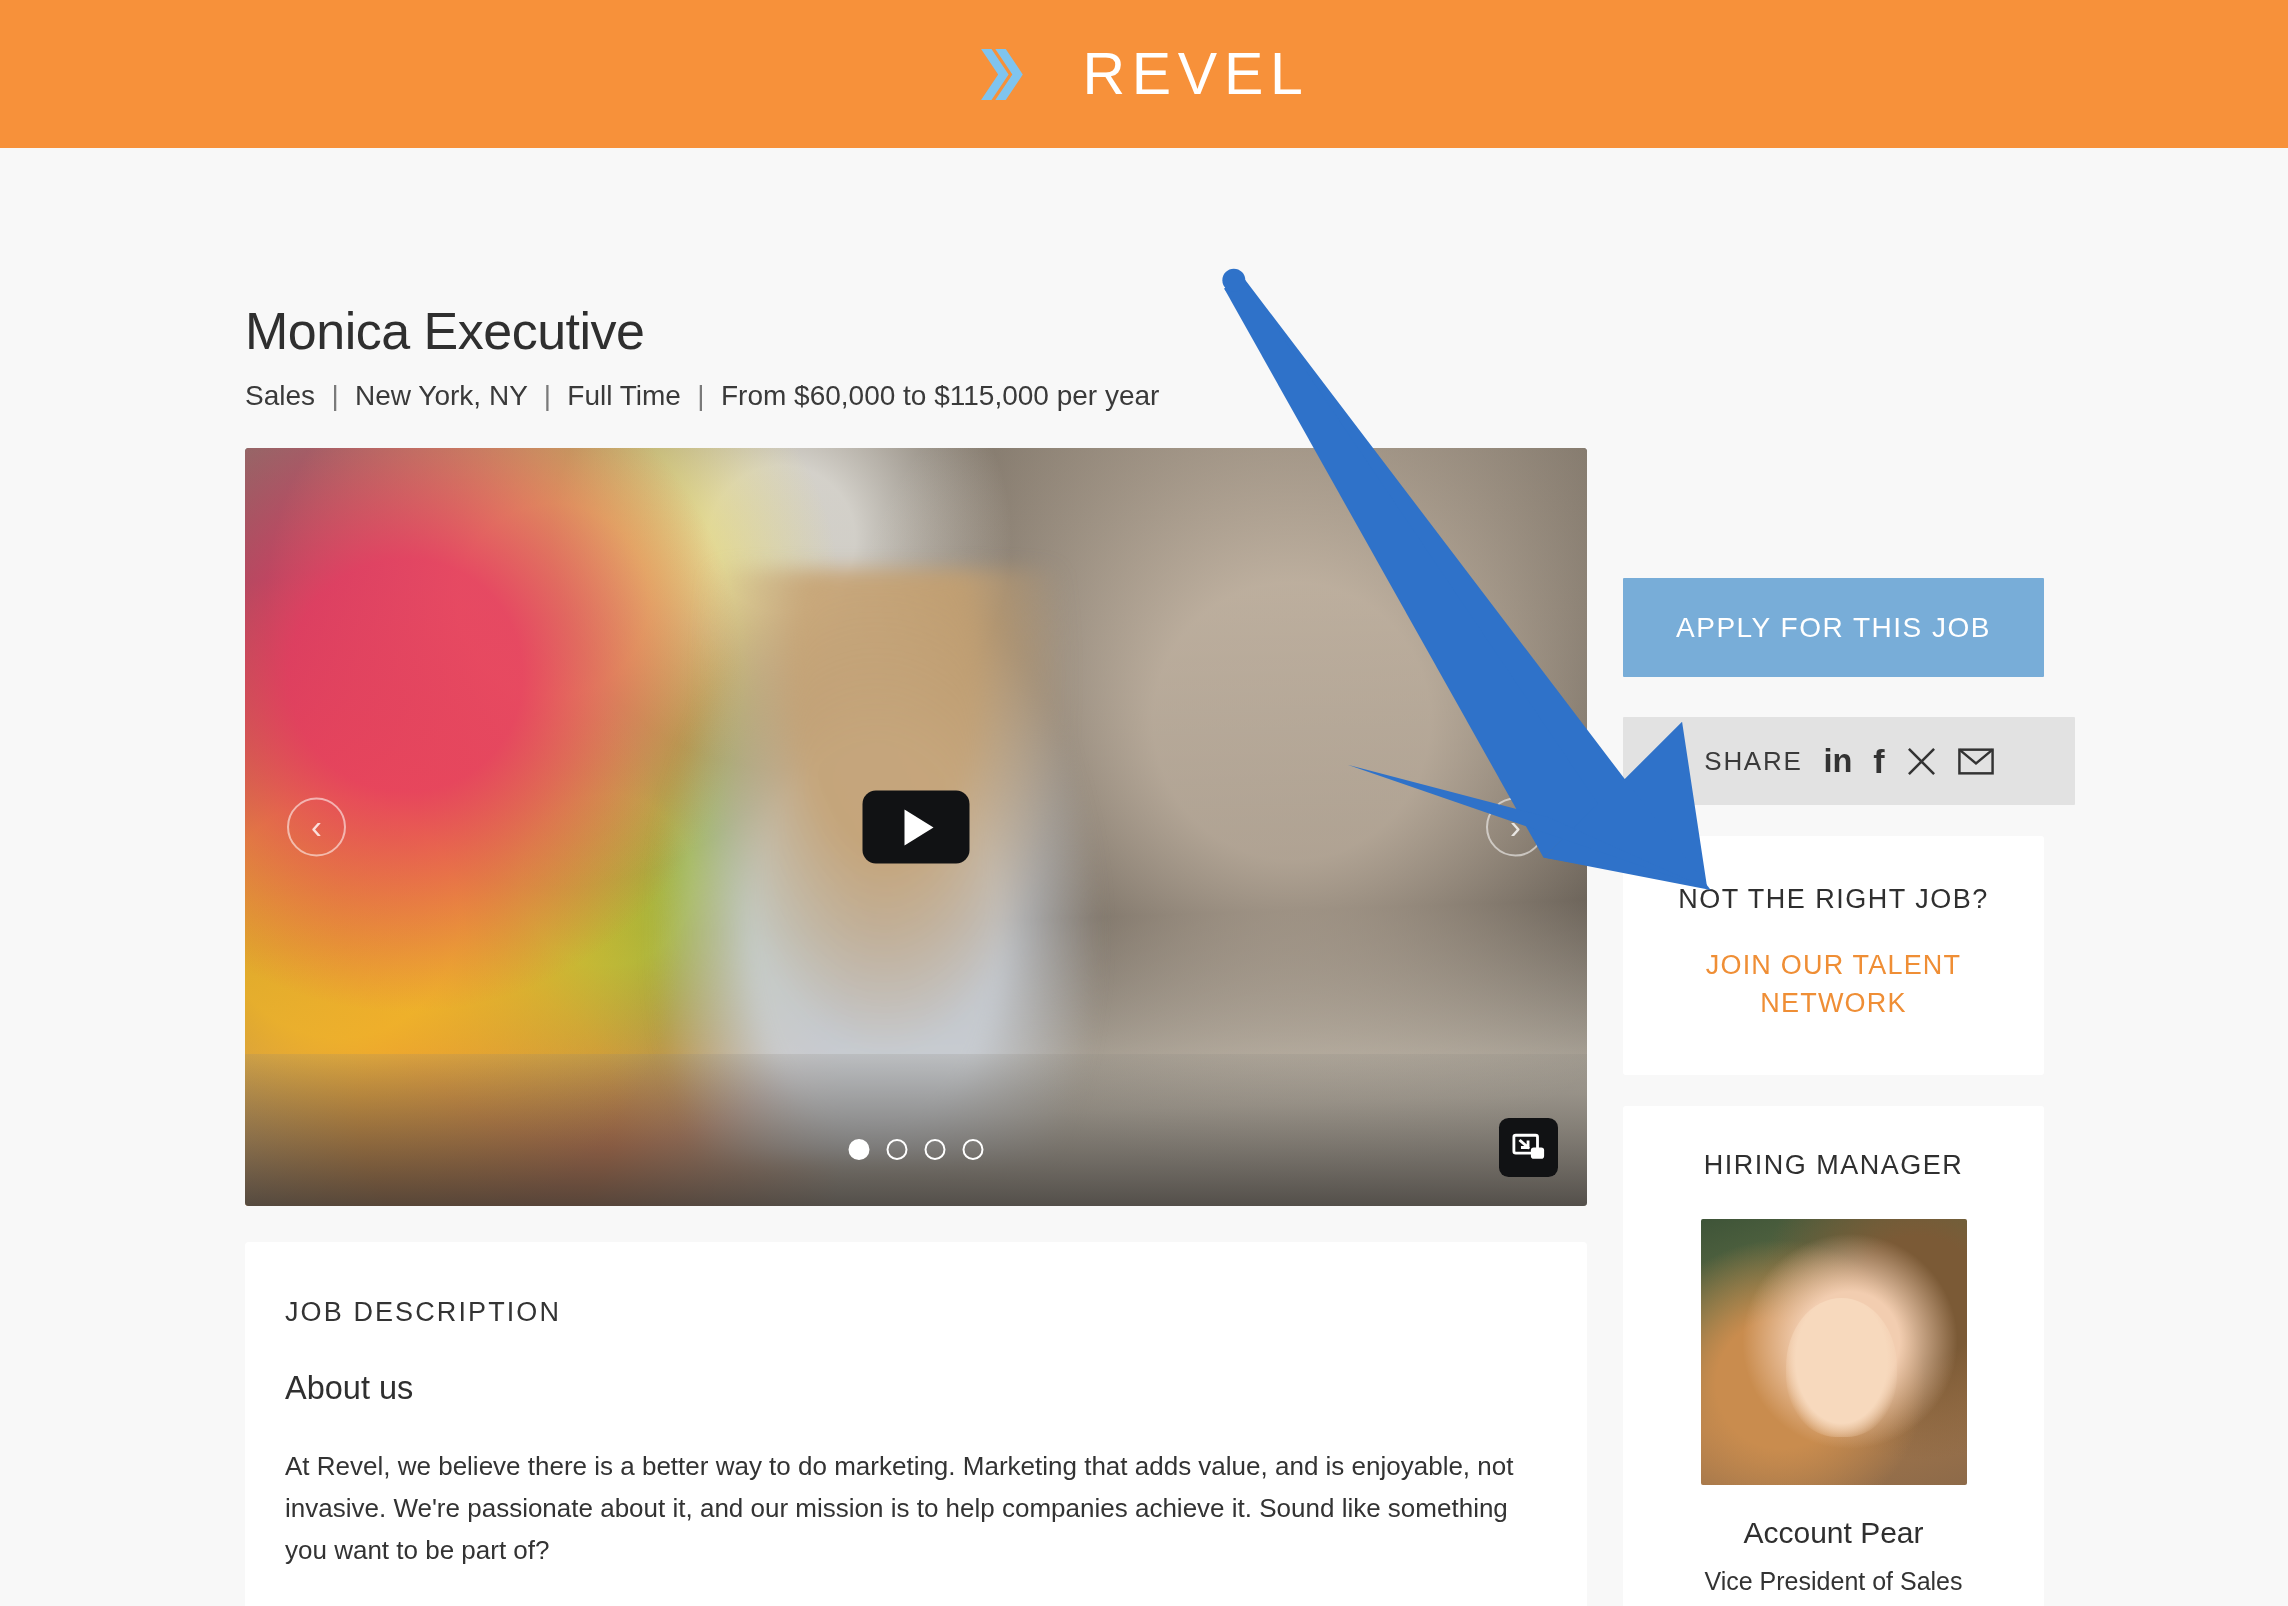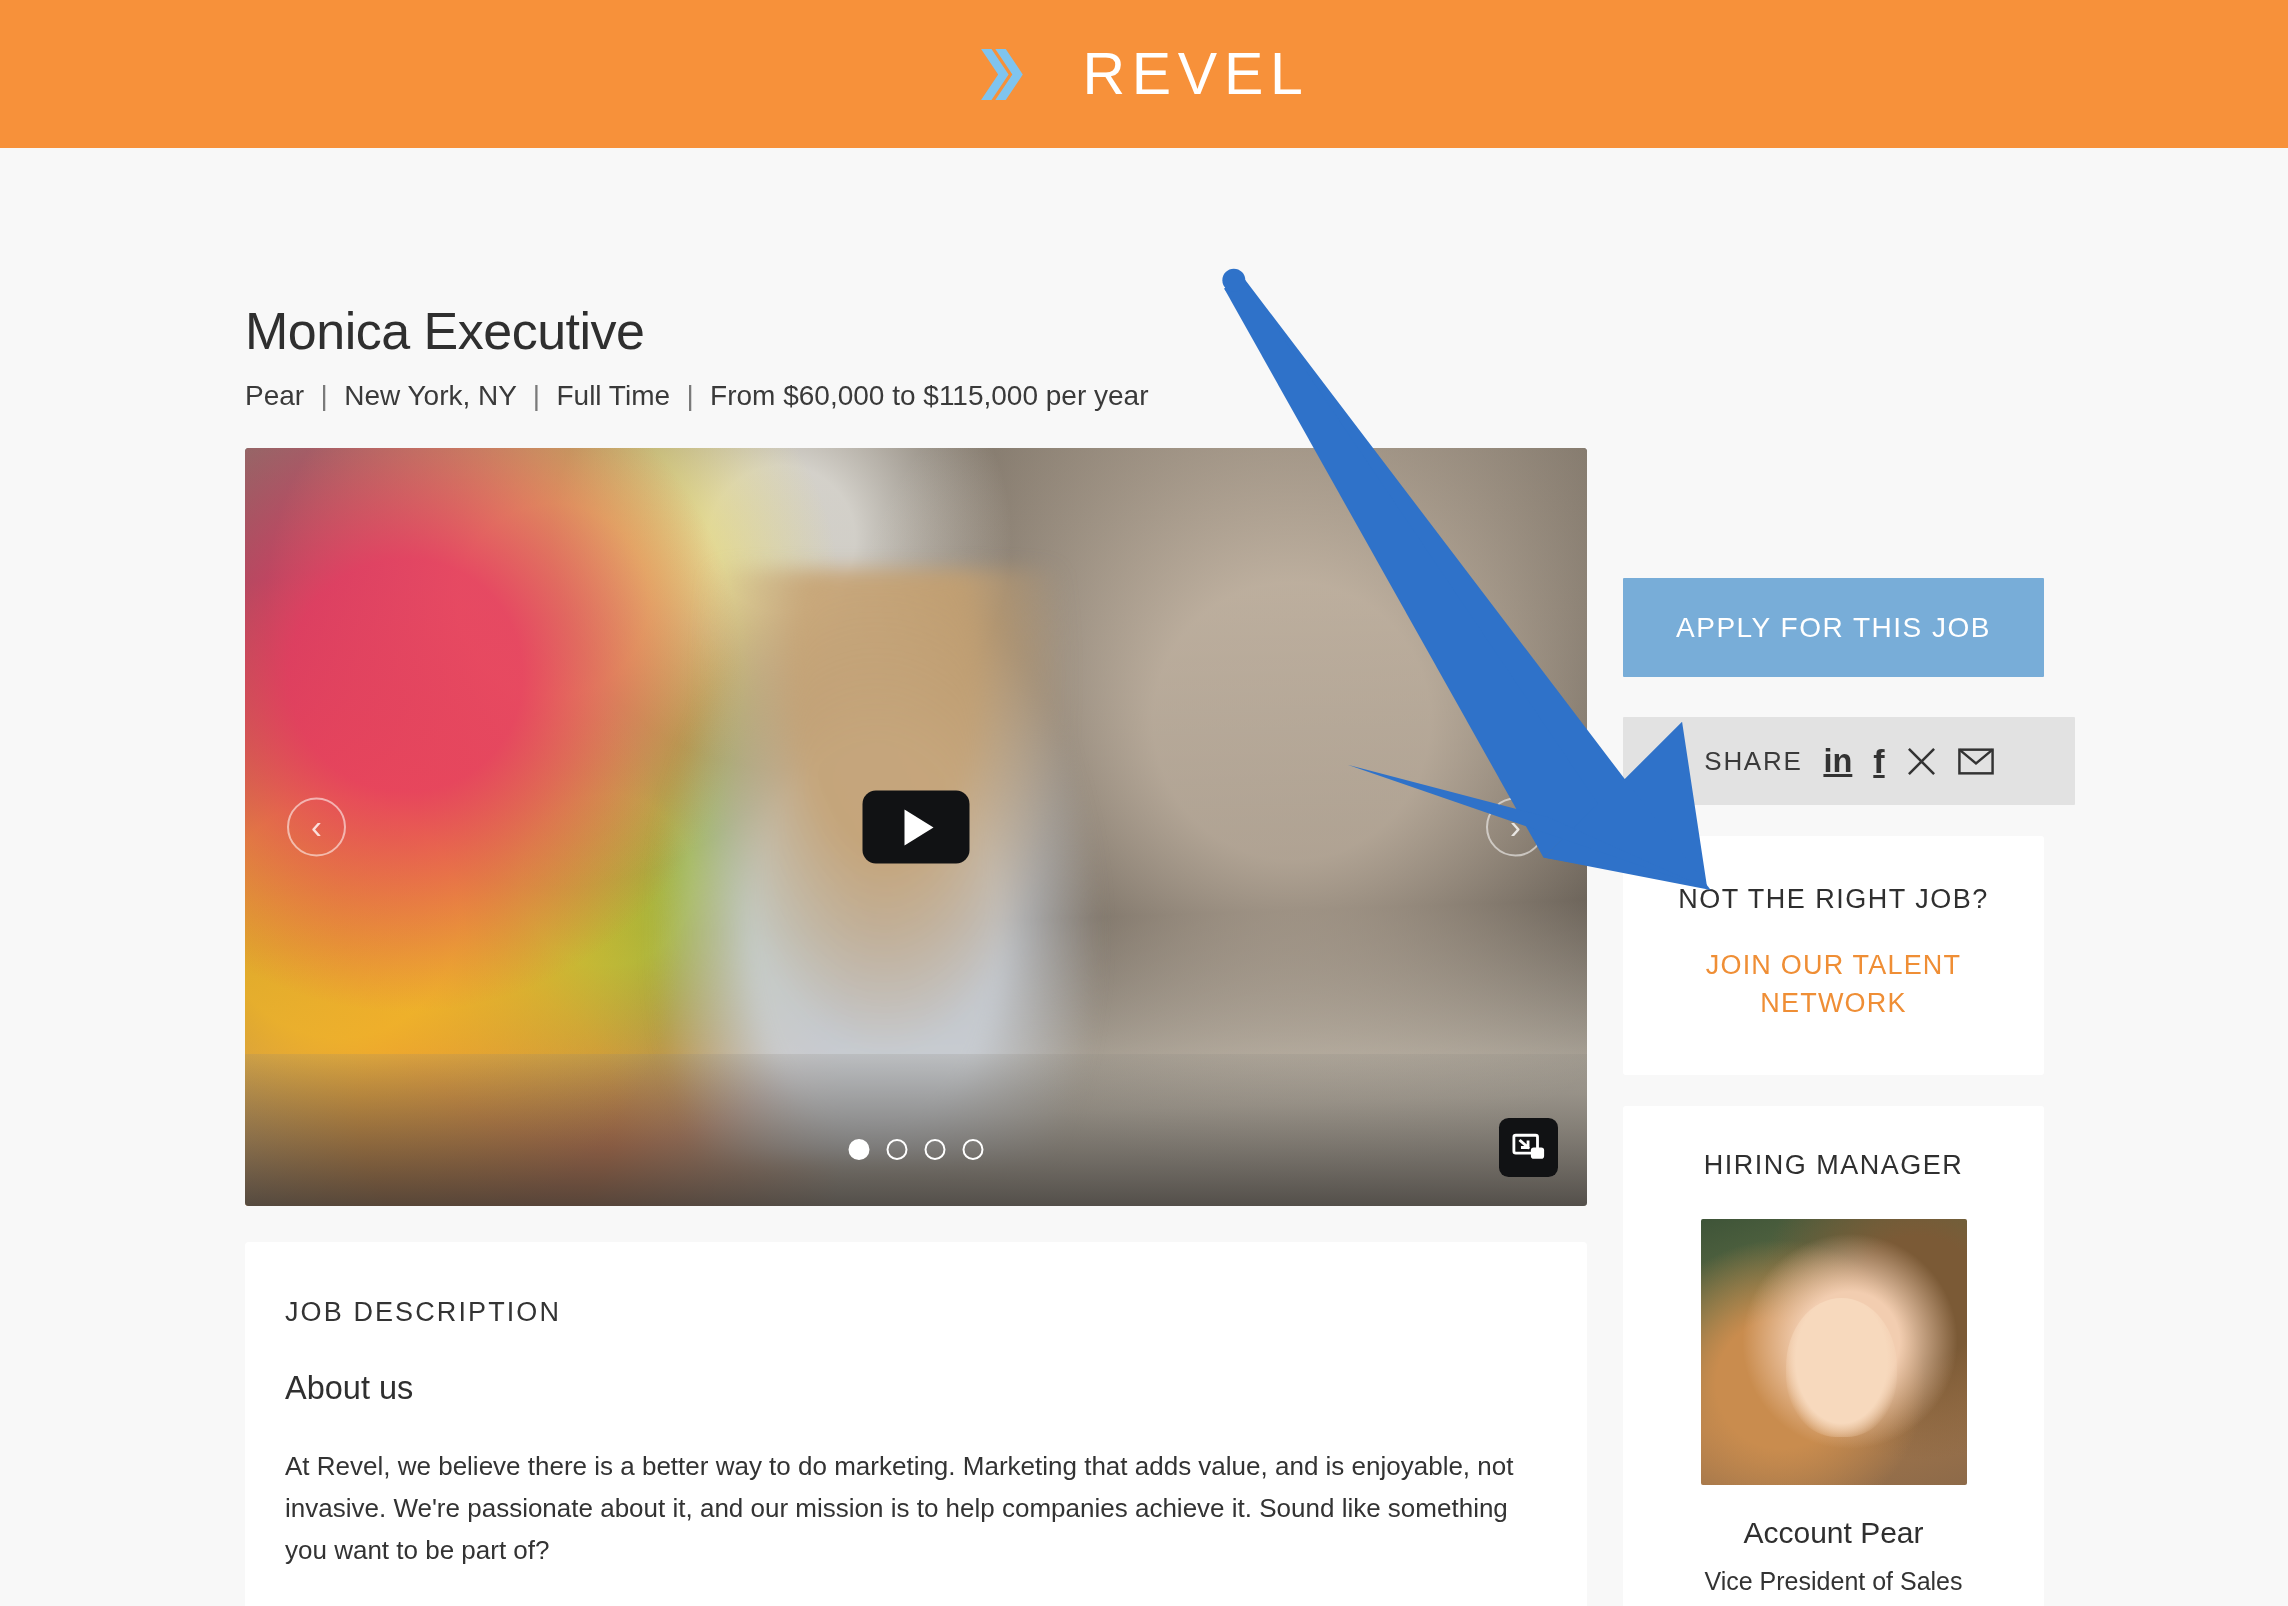--- a/index.html
+++ b/index.html
@@ -228,21 +228,20 @@
     font-size: 26px;
     letter-spacing: 1.7px;
     color: #3a3a3a;
   }
   .share-icon {
     display: inline-flex;
     align-items: center;
     justify-content: center;
     color: #333333;
     cursor: pointer;
-    text-decoration: underline;
   }
   .share-icon.li { font-size: 32.5px; font-weight: 700; }
   .share-icon.fb { font-size: 34px; font-weight: 700; }
 
   .side-card {
     margin-top: 31px;
     width: 421px;
     background: #ffffff;
     border-radius: 2.9px;
     text-align: center;
@@ -324,21 +323,21 @@
 
 <div class="page">
 
   <div class="content-wrap">
 
     <div class="main-col">
 
       <h1 class="job-title">Monica Executive</h1>
 
       <div class="job-meta">
-        <span>Pear</span>
+        <span>Sales</span>
         <span class="sep">|</span>
         <span>New York, NY</span>
         <span class="sep">|</span>
         <span>Full Time</span>
         <span class="sep">|</span>
         <span>From $60,000 to $115,000 per year</span>
       </div>
 
       <div class="media-card">
         <div class="media-photo"></div>

